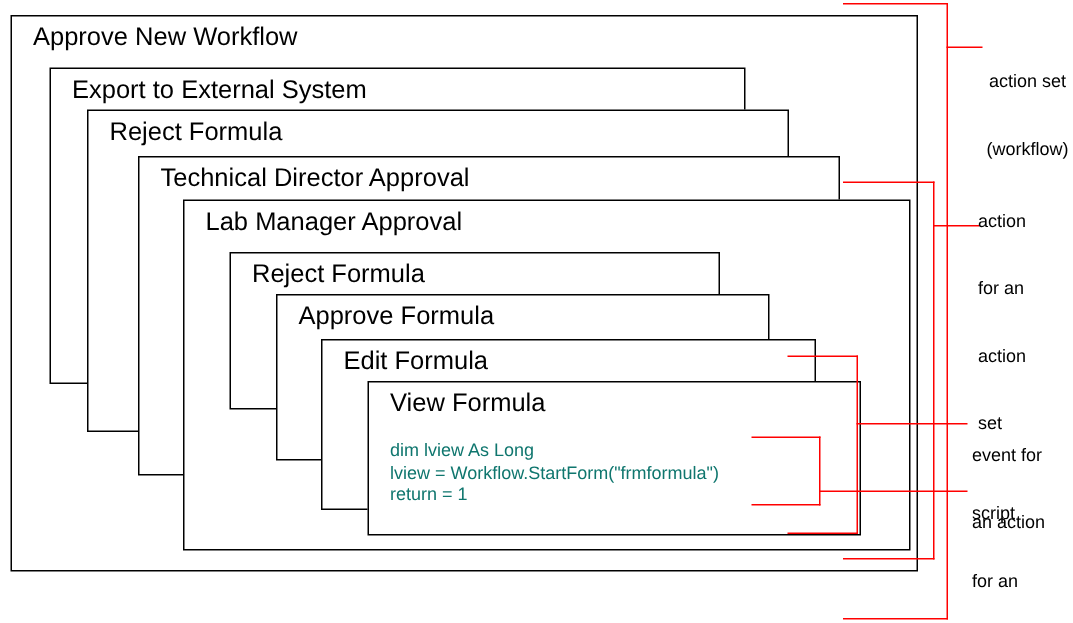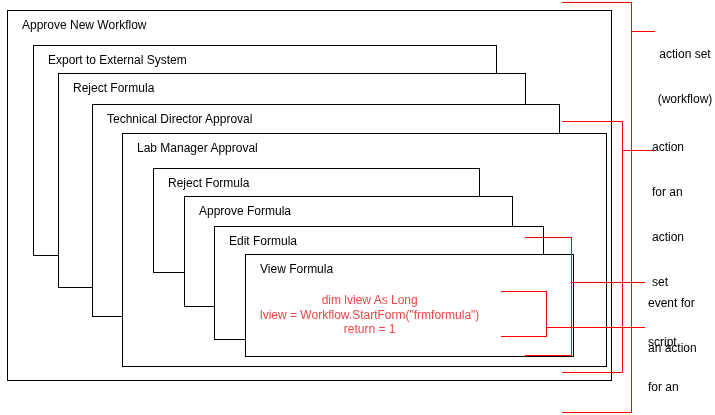--- a/index.html
+++ b/index.html
@@ -18,32 +18,32 @@
   .box {
     position: absolute;
     border: 1px solid #000000;
     background: #ffffff;
     box-sizing: border-box;
   }
   .box-title {
     position: absolute;
     left: 14px;
     top: 7px;
-    font-size: 12px;
+    font-size: 17px;
     line-height: 14px;
     color: #000000;
     white-space: nowrap;
   }
   .script-text {
     position: absolute;
     left: 14px;
     top: 38px;
     font-size: 12px;
     line-height: 14.5px;
-    color: #ef4444;
+    color: #0f766e;
     white-space: pre;
   }
   
   .rl-h {           
     position: absolute;
     height: 0;
     border-top: 1.6px solid #ff0000;
   }
   .rl-v {           
     position: absolute;
@@ -89,21 +89,21 @@
   </div>
 
   <div class="box" style="left:184px; top:196px; width:329px; height:111px;">
     <div class="box-title">Approve Formula</div>
   </div>
 
   <div class="box" style="left:214px; top:226px; width:330px; height:114px;">
     <div class="box-title">Edit Formula</div>
   </div>
 
-  <div class="box" style="left:245px; top:254px; width:329px; height:103px;text-align:center;">
+  <div class="box" style="left:245px; top:254px; width:329px; height:103px;">
     <div class="box-title">View  Formula</div>
     <div class="script-text">dim lview As Long
 lview = Workflow.StartForm("frmformula")
 return = 1</div>
   </div>
 
   <div class="rl-h" style="left:562px; top:2px; width:70px;"></div>
   <div class="rl-v" style="left:631px; top:2px; height:411px;"></div>
   <div class="rl-h" style="left:562px; top:412px; width:70px;"></div>
   <div class="rl-h" style="left:631px; top:31px; width:24px;"></div>

